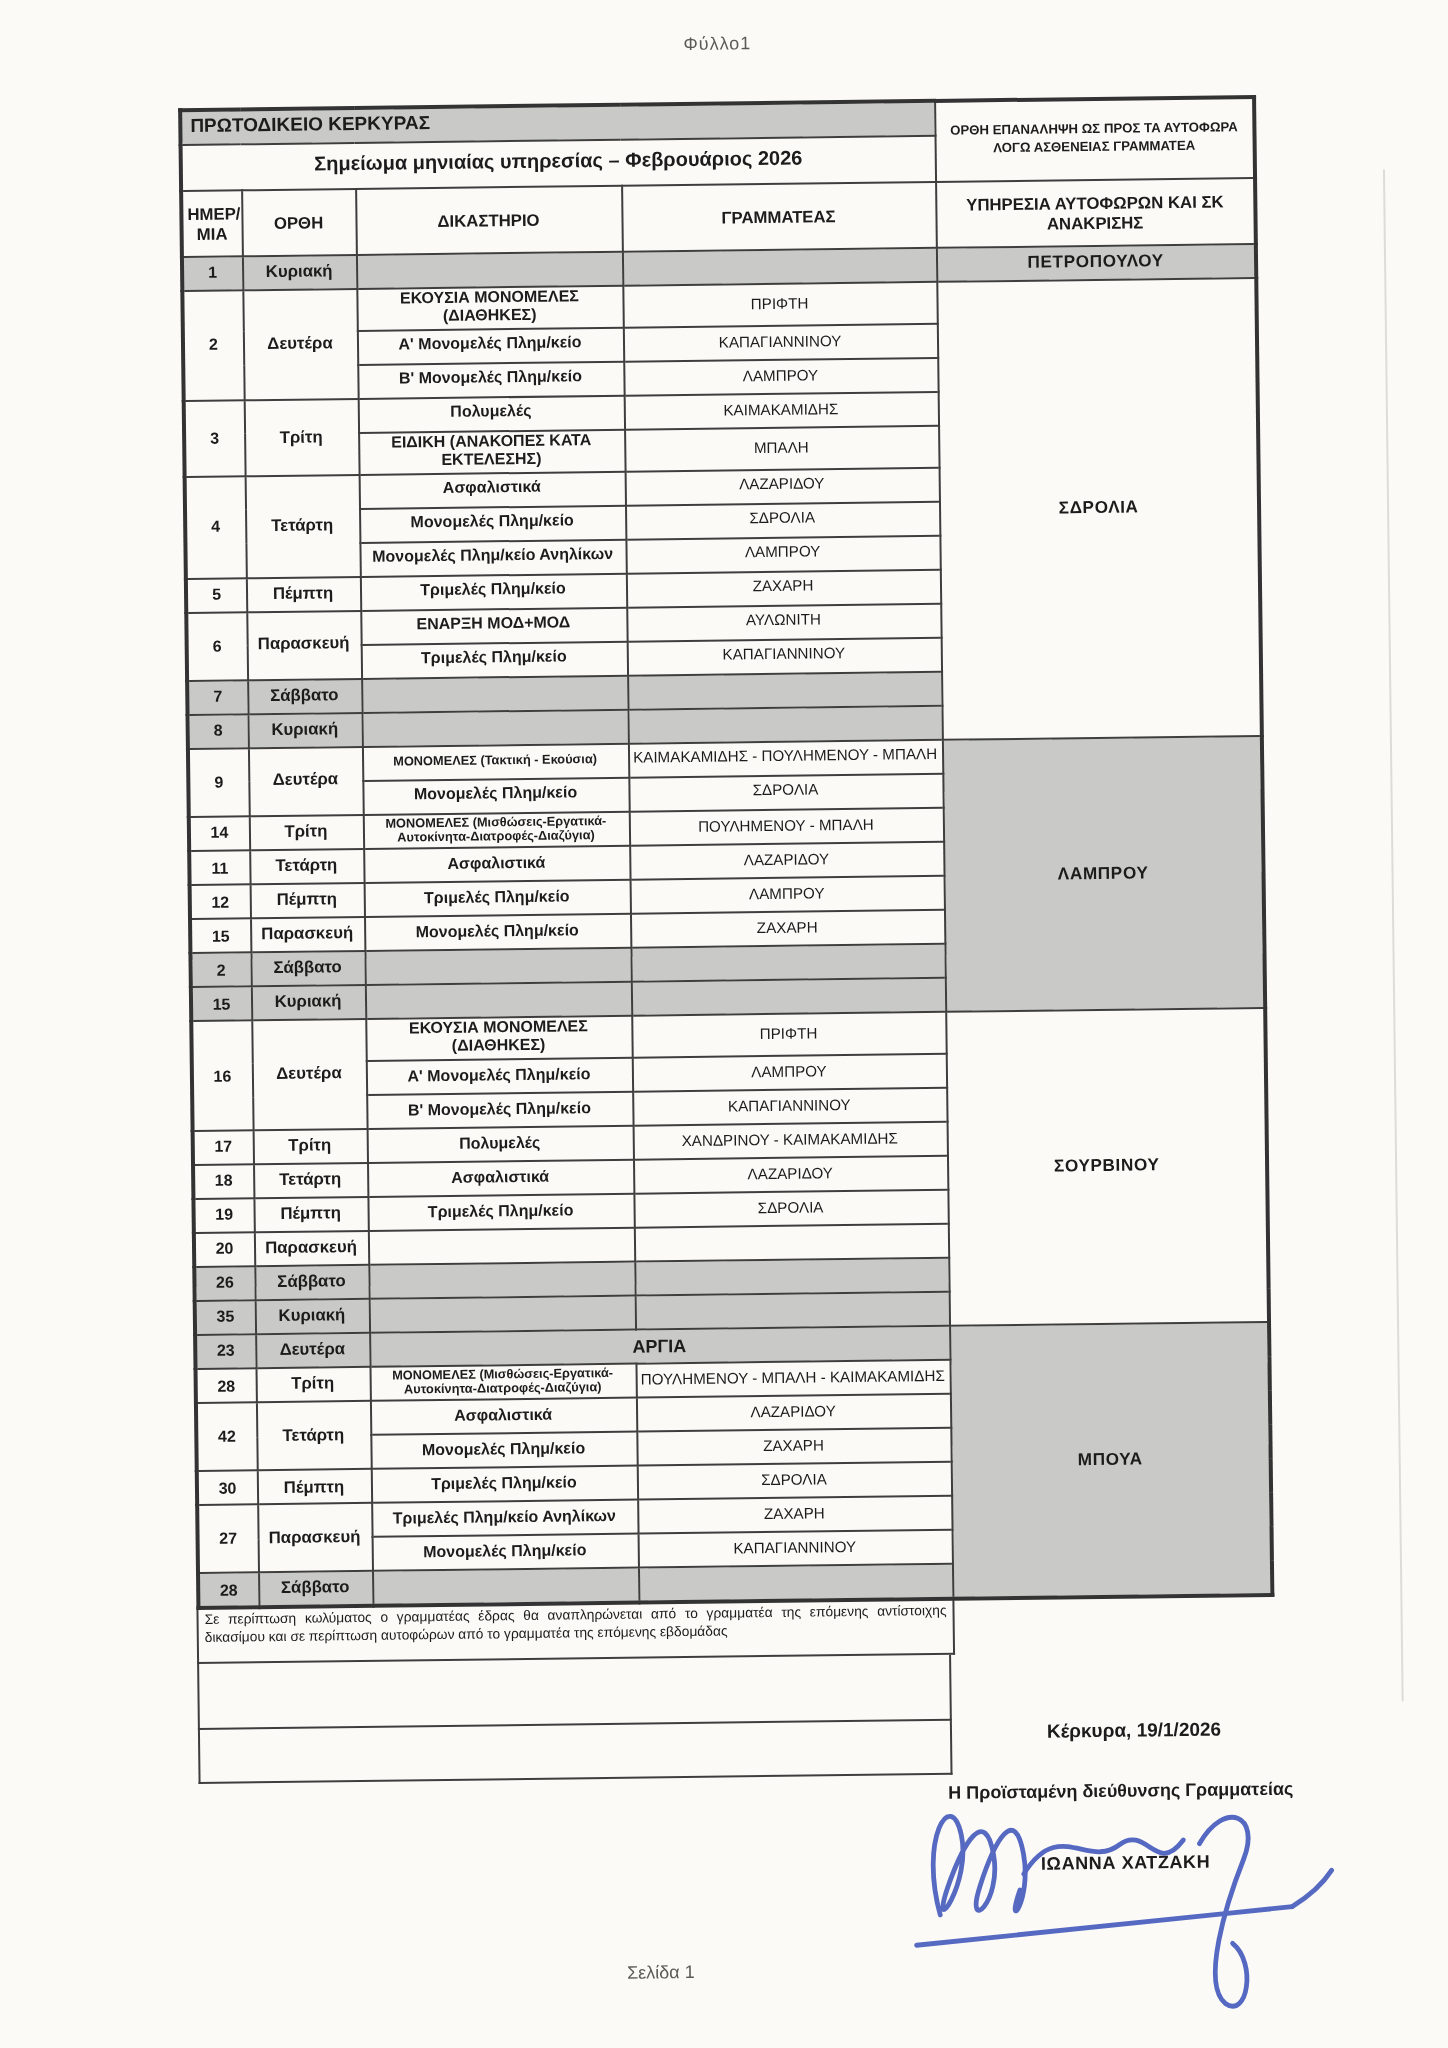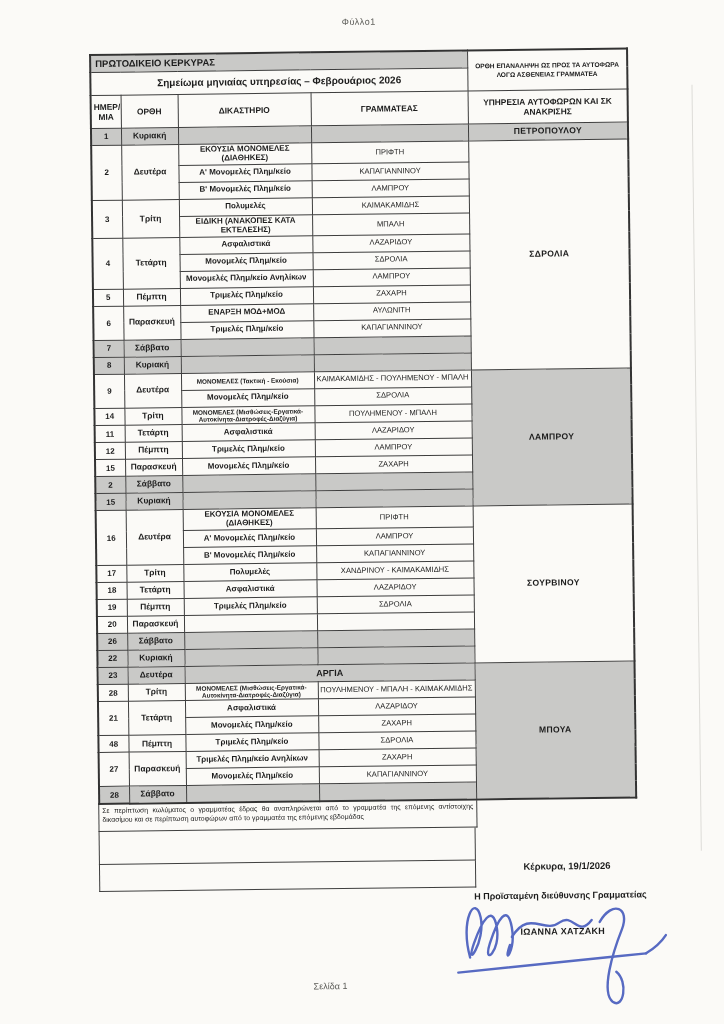--- a/index.html
+++ b/index.html
@@ -272,49 +272,49 @@
             <td class="court"></td>
             <td class="sec"></td>
           </tr>
           <tr>
             <td class="num shade">26</td>
             <td class="day shade">Σάββατο</td>
             <td class="court shade"></td>
             <td class="sec shade"></td>
           </tr>
           <tr>
-            <td class="num shade">22</td>
+            <td class="num shade">35</td>
             <td class="day shade">Κυριακή</td>
             <td class="court shade"></td>
             <td class="sec shade"></td>
           </tr>
           <tr>
             <td class="num shade">23</td>
             <td class="day shade">Δευτέρα</td>
             <td class="holiday shade" colspan="2">ΑΡΓΙΑ</td>
             <td class="duty shade" rowspan="8">ΜΠΟΥΑ</td>
           </tr>
           <tr>
             <td class="num">28</td>
             <td class="day">Τρίτη</td>
             <td class="court small">ΜΟΝΟΜΕΛΕΣ (Μισθώσεις-Εργατικά-Αυτοκίνητα-Διατροφές-Διαζύγια)</td>
             <td class="sec">ΠΟΥΛΗΜΕΝΟΥ - ΜΠΑΛΗ - ΚΑΙΜΑΚΑΜΙΔΗΣ</td>
           </tr>
           <tr>
-            <td class="num" rowspan="2">21</td>
+            <td class="num" rowspan="2">42</td>
             <td class="day" rowspan="2">Τετάρτη</td>
             <td class="court">Ασφαλιστικά</td>
             <td class="sec">ΛΑΖΑΡΙΔΟΥ</td>
           </tr>
           <tr>
             <td class="court">Μονομελές Πλημ/κείο</td>
             <td class="sec">ΖΑΧΑΡΗ</td>
           </tr>
           <tr>
-            <td class="num">48</td>
+            <td class="num">30</td>
             <td class="day">Πέμπτη</td>
             <td class="court">Τριμελές Πλημ/κείο</td>
             <td class="sec">ΣΔΡΟΛΙΑ</td>
           </tr>
           <tr>
             <td class="num" rowspan="2">27</td>
             <td class="day" rowspan="2">Παρασκευή</td>
             <td class="court">Τριμελές Πλημ/κείο Ανηλίκων</td>
             <td class="sec">ΖΑΧΑΡΗ</td>
           </tr>

